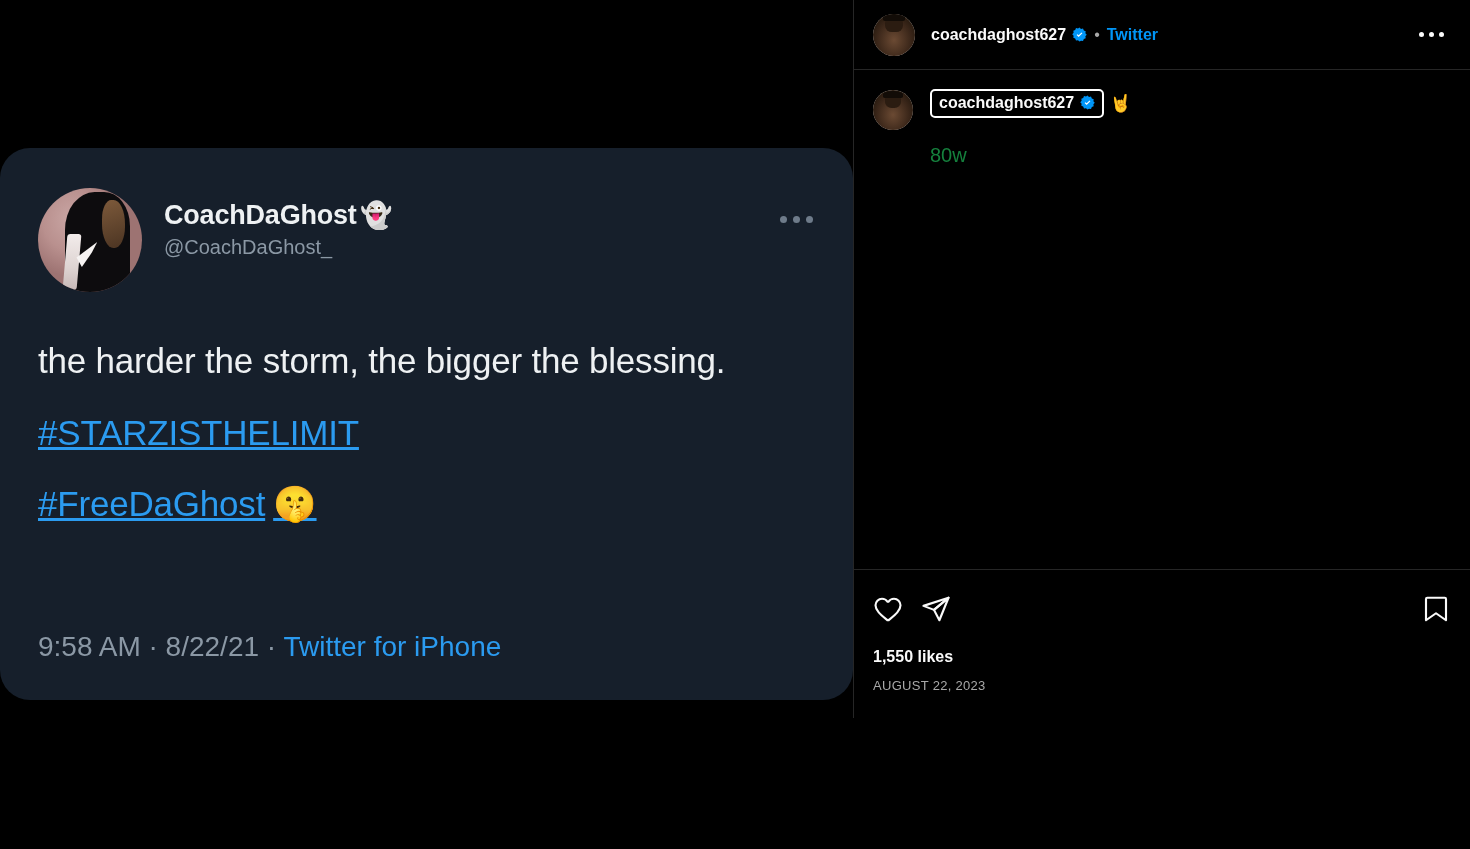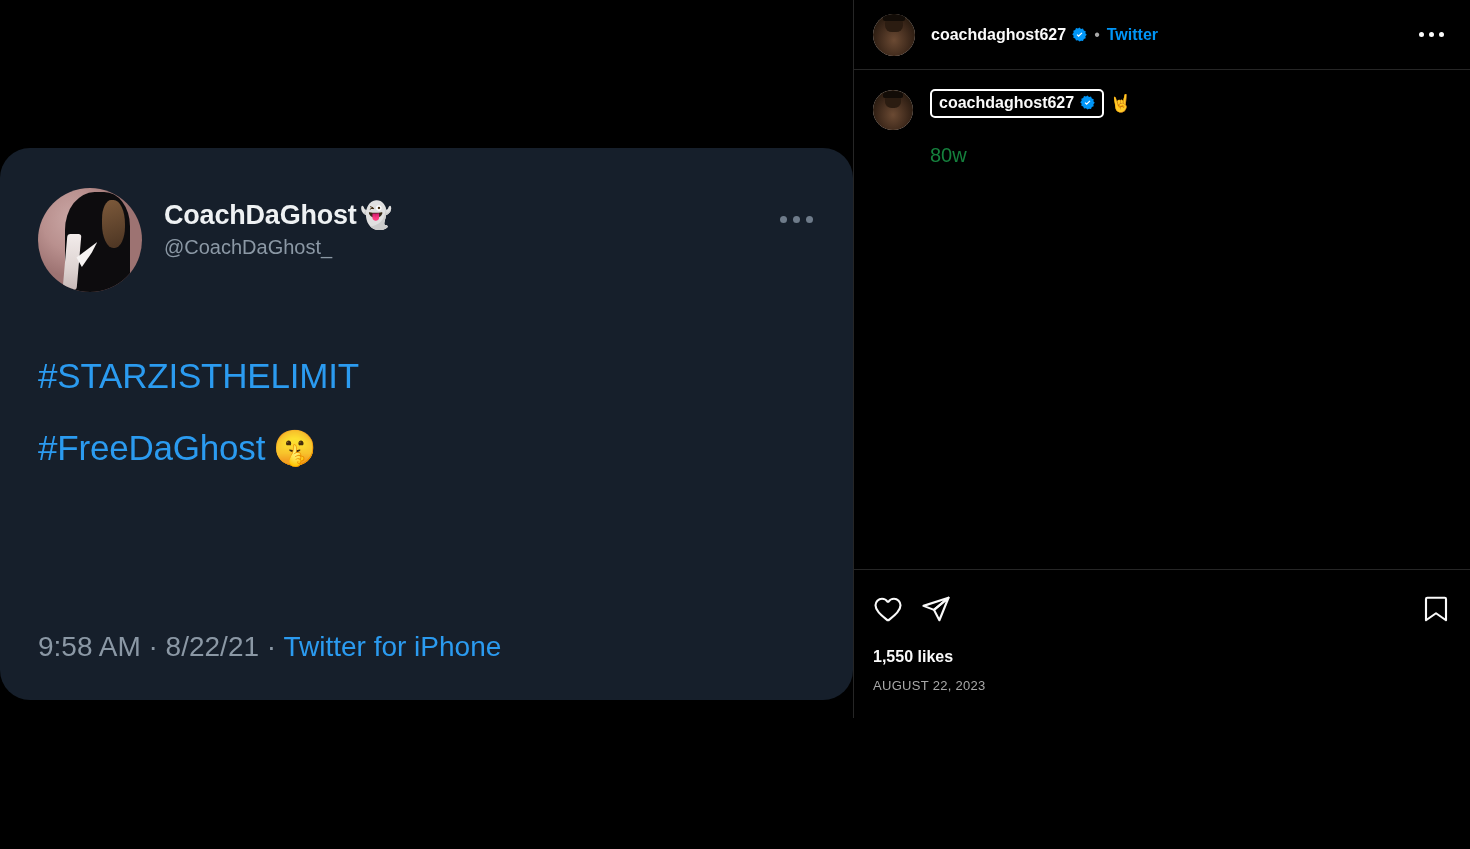--- a/index.html
+++ b/index.html
@@ -117,20 +117,21 @@
     color: #eef1f3;
     letter-spacing: -0.2px;
   }
   .tw-tag {
     display: block;
     font-size: 35px;
     line-height: 1.65;
     color: #2b9bf0;
     letter-spacing: -0.2px;
     margin-top: 14px;
+    text-decoration: underline;
   }
   .tw-tag .shush { margin-left: 8px; }
   .tw-meta {
     position: absolute;
     left: 38px; top: 483px;
     font-size: 28px;
     color: #8b98a5;
     white-space: nowrap;
   }
   .tw-meta .src { color: #2b9bf0; }
@@ -299,20 +300,21 @@
         </div>
       </div>
 
       <div class="tw-more">
           <i></i>
           <i></i>
           <i></i>
         </div>
 
       <div class="tw-body">
+        <div class="tw-line"><span>the harder the storm, the bigger the</span> <span>blessing.</span></div>
         <span class="tw-tag">#STARZISTHELIMIT</span>
         <span class="tw-tag"><span>#FreeDaGhost</span><span class="shush">🤫</span></span>
       </div>
 
       <div class="tw-meta"><span>9:58 AM · 8/22/21 · </span><span class="src">Twitter for iPhone</span></div>
 
     </div>
   </div>
 
   <div class="ig-pane">

